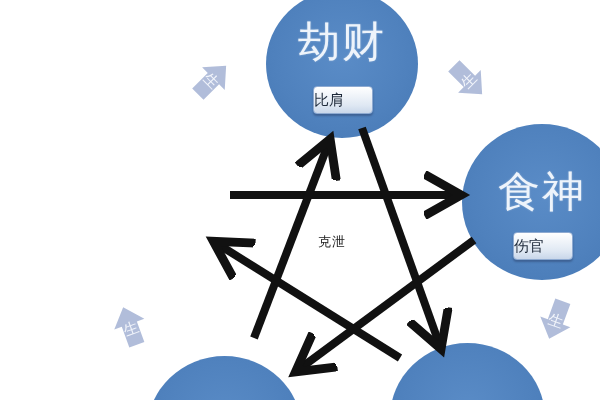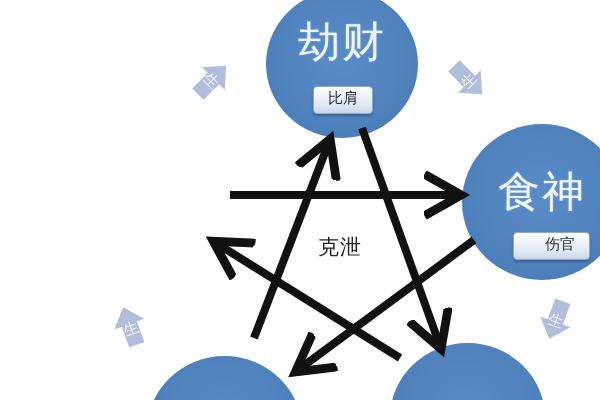--- a/index.html
+++ b/index.html
@@ -25,29 +25,28 @@
       letter-spacing: 2px;
       text-shadow: 0 0 2px rgba(255,255,255,0.4);
     }
     .sub-label {
       position: absolute;
       width: 58px; height: 26px;
       border-radius: 4px;
       background: linear-gradient(#ffffff, #dfe8f3 70%, #c9d7ea);
       border: 1px solid #8eaad1;
       box-shadow: 0 2px 2px rgba(40,60,100,0.45);
-      text-align: center;
       line-height: 26px;
-      font-family: Liberation Mono, monospace;
+      font-family: Liberation Sans, sans-serif;
       font-size: 15px;
       color: #1e2a3a;
     }
     .center-label {
       position: absolute;
-      font-size: 21px;
+      font-size: 13px;
       color: #222;
       letter-spacing: 1px;
     }
     svg.arrows { position: absolute; left: 0; top: 0; }
     .gen-arrow {
       position: absolute;
       width: 40px; height: 40px;
     }
   </style>
 </head>
@@ -56,21 +55,21 @@
 <div class="stage">
 
   <div class="node" style="left:254px; top:-10px; width:152px; height:148px;">
     <div class="node-title" style="top:24px;">劫财</div>
     <div class="sub-label" style="left:47px; top:96px;">比肩</div>
   </div>
 
 
   <div class="node" style="left:450px; top:124px; width:160px; height:156px;">
     <div class="node-title" style="top:40px;">食神</div>
-    <div class="sub-label" style="left:51px; top:108px;padding-left:17px;">伤官</div>
+    <div class="sub-label" style="left:51px; top:108px;">伤官</div>
   </div>
 
   <div class="node" style="left:135px; top:356px; width:155px; height:150px;">
     <div class="node-title" style="top:40px;"></div>
   </div>
 
   <div class="node" style="left:378px; top:343px; width:155px; height:150px;">
     <div class="node-title" style="top:40px;"></div>
   </div>
 

